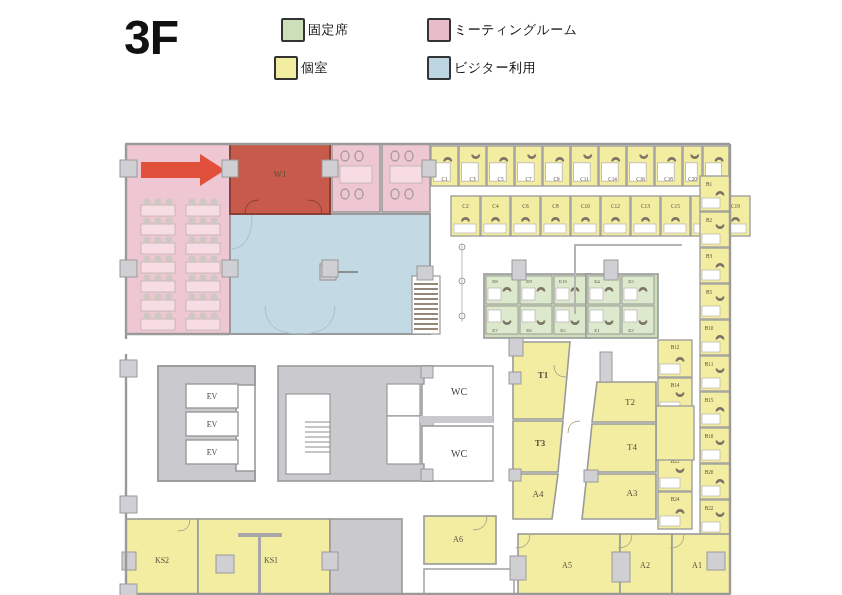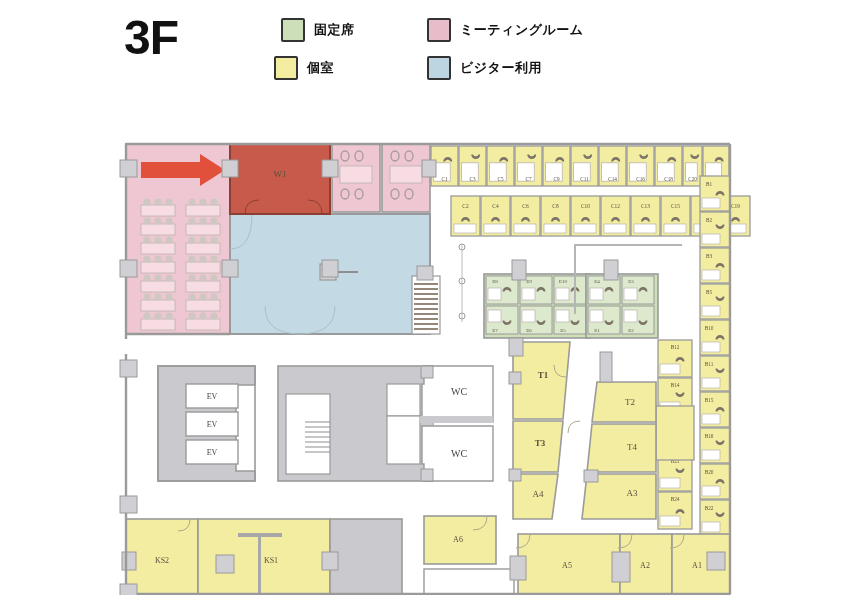--- a/index.html
+++ b/index.html
@@ -17,21 +17,21 @@
     position:absolute;left:124px;top:10px;
     font-size:48px;font-weight:bold;letter-spacing:-1px;color:#111;
     font-family:"Liberation Sans","DejaVu Sans",sans-serif;
   }
   .legend-item{position:absolute;display:flex;align-items:center;}
   .legend-swatch{
     width:24px;height:24px;border:2px solid #333;box-sizing:border-box;
     border-radius:2px;flex:0 0 auto;
   }
   .legend-text{
-    margin-left:9px;font-size:13px;font-weight:bold;color:#111;
+    margin-left:3px;font-size:13px;font-weight:normal;color:#111;
     white-space:nowrap;letter-spacing:0.5px;
   }
   #lg0{left:281px;top:18px;}
   #lg1{left:274px;top:56px;}
   #lg2{left:427px;top:18px;}
   #lg3{left:427px;top:56px;}
 
   
   #plan{position:absolute;left:0;top:0;width:842px;height:595px;margin-top:44px;}
   svg{display:block;}

